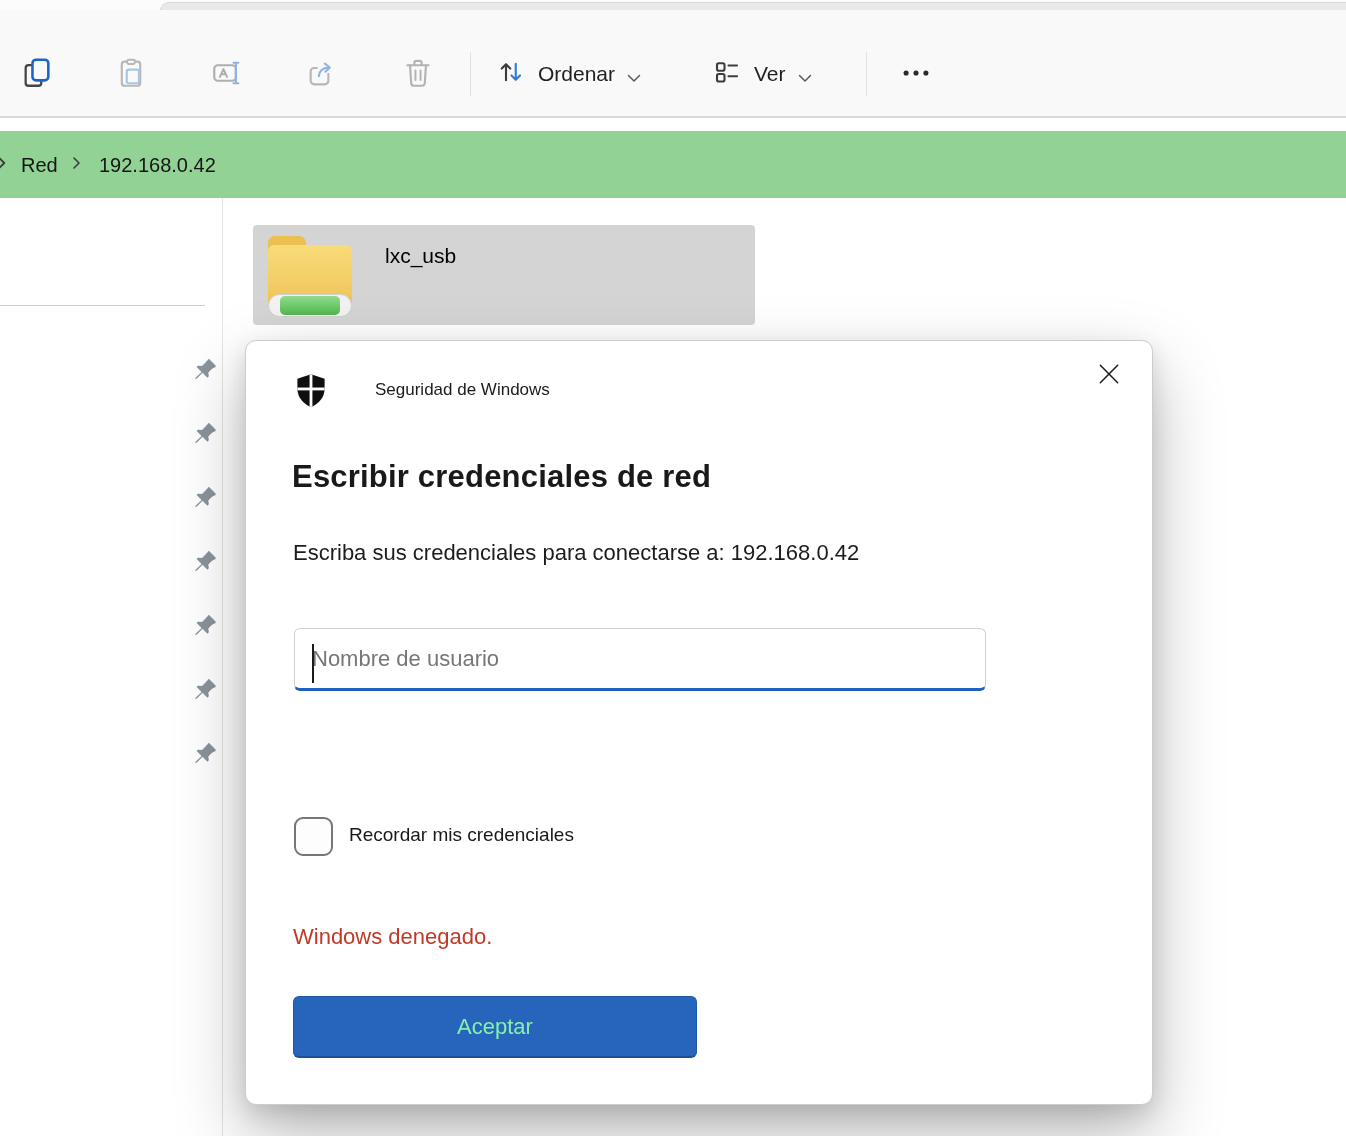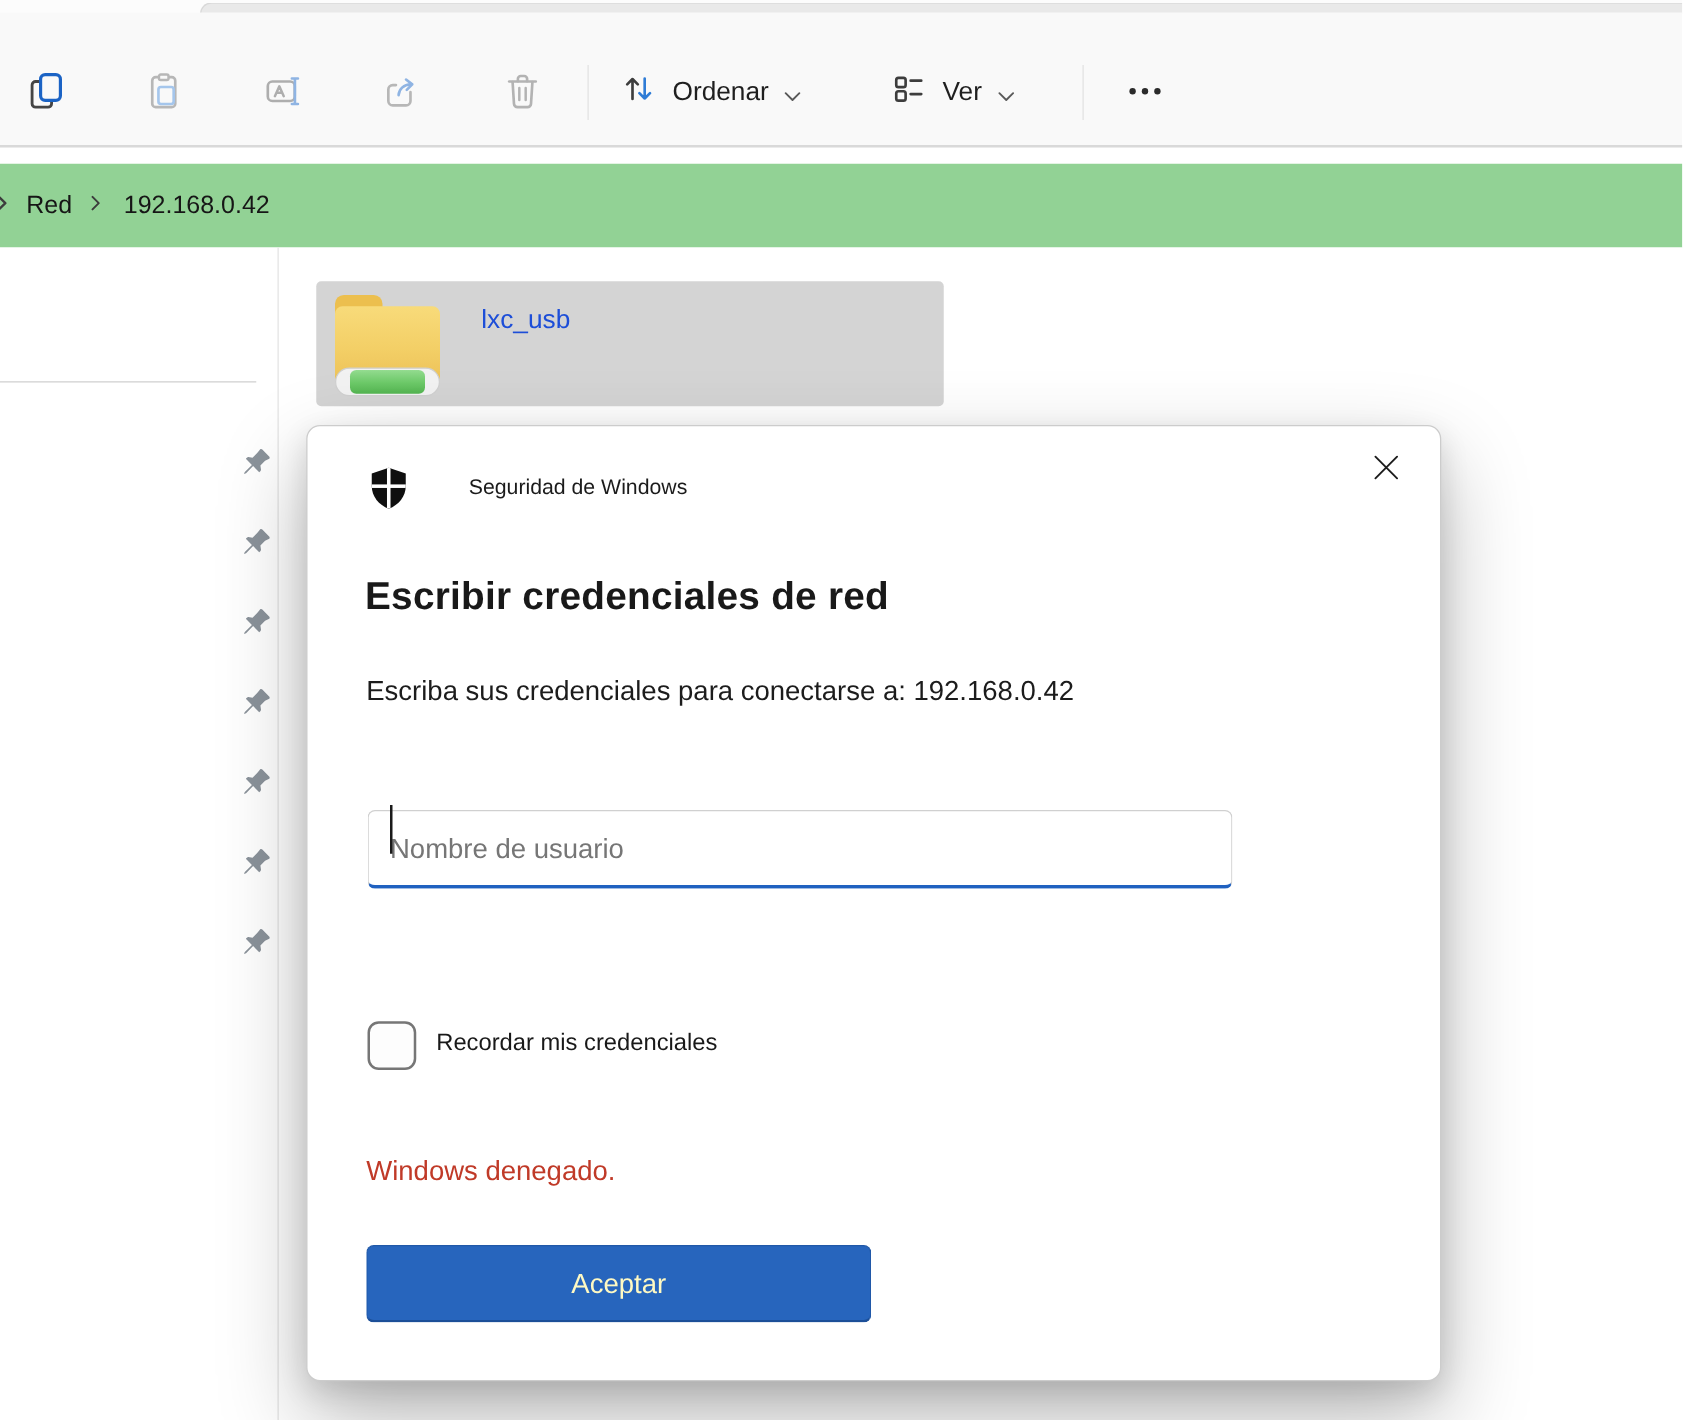--- a/index.html
+++ b/index.html
@@ -36,46 +36,46 @@
   .tile { position:absolute; left:253px; top:27px; width:502px; height:100px; background:var(--selection-gray,#d4d4d4);
           border-radius:4px; cursor:default; }
   .folder-ico { position:absolute; left:15px; top:11px; width:84px; height:82px; }
   .f-tab  { position:absolute; left:0; top:0; width:38px; height:22px; background:#ecbf4e; border-radius:7px 7px 0 0; }
   .f-body { position:absolute; left:0; top:9px; width:84px; height:62px; border-radius:6px;
             background:linear-gradient(180deg,#f8db7a 0%,#f3cf66 55%,#ecc158 100%); }
   .f-pill { position:absolute; left:0; top:58px; width:84px; height:23px; border-radius:12px;
             background:#f2f2f2; border:1px solid #d0d0d0; }
   .f-green{ position:absolute; left:12px; top:60px; width:60px; height:19px; border-radius:5px;
             background:linear-gradient(180deg,#94dc90 0%,#6cc968 55%,#54b551 100%); }
-  .tile-label { position:absolute; left:132px; top:19px; font-size:21px; color:#1d4ed8; }
+  .tile-label { position:absolute; left:132px; top:19px; font-size:21px; color:#000000; }
 
   
   .dialog { position:absolute; left:245px; top:142px; width:908px; height:765px; background:#fff;
             border:1px solid #ccc; border-radius:11px;
             box-shadow:0 30px 70px rgba(0,0,0,.28), 0 8px 22px rgba(0,0,0,.12); }
   .dlg-shield { position:absolute; left:48px; top:32px; width:34px; height:37px; }
   .dlg-apptitle { position:absolute; left:129px; top:39px; font-size:17px; color:#1b1b1b; }
   .dlg-close { position:absolute; left:839px; top:10px; width:48px; height:48px; border:none; background:transparent;
                display:flex; align-items:center; justify-content:center; cursor:default; }
   .dlg-heading { position:absolute; left:46px; top:118px; font-size:31px; font-weight:600; color:#191919; letter-spacing:.2px; }
   .dlg-sub { position:absolute; left:47px; top:199px; font-size:22px; color:#1c1c1c; }
   .dlg-input { position:absolute; left:48px; width:692px; height:63px; background:#fff; border:1px solid #d0d0d0;
                border-radius:6px; font-size:22px; color:#1a1a1a; padding:0 17px;
-               font-family:"Liberation Sans","DejaVu Sans",sans-serif; outline:none;margin-top:20px; }
+               font-family:"Liberation Sans","DejaVu Sans",sans-serif; outline:none; }
   .dlg-input::placeholder { color:#767676; opacity:1; }
   .inp-user { top:287px; border-bottom:3px solid var(--focus-underline,#2061c0); }
   .inp-pass { top:376px; border-bottom:2px solid #8b8b8b; }
   .caret { position:absolute; left:66px; top:303px; width:2px; height:39px; background:#1a1a1a; pointer-events:none; }
   .dlg-checkbox { position:absolute; left:48px; top:476px; width:39px; height:39px; border:2px solid #767676;
                   border-radius:9px; background:#fdfdfd; cursor:default; }
   .dlg-remember { position:absolute; left:103px; top:483px; font-size:19px; color:#191919; }
   .dlg-error { position:absolute; left:47px; top:583px; font-size:22px; color:var(--error-red,#c03a28); }
   .btn { position:absolute; top:655px; height:62px; border-radius:6px; font-size:22px; cursor:default;
          font-family:"Liberation Sans","DejaVu Sans",sans-serif; }
-  .btn-ok { left:47px; width:404px; background:var(--accent-blue,#2765bd); color:#fef9c3; border:1px solid #2058a8;
+  .btn-ok { left:47px; width:404px; background:var(--accent-blue,#2765bd); color:#86efac; border:1px solid #2058a8;
             border-bottom:2px solid #1c4f98; }
   .btn-cancel { left:459px; width:400px; background:#fefefe; color:#1b1b1b; border:1px solid #d5d5d5;
                 border-bottom:2px solid #c3c3c3; }
 </style>
 </head>
 <body>
 
 <div id="screen">
 
   <div class="tabstrip">

